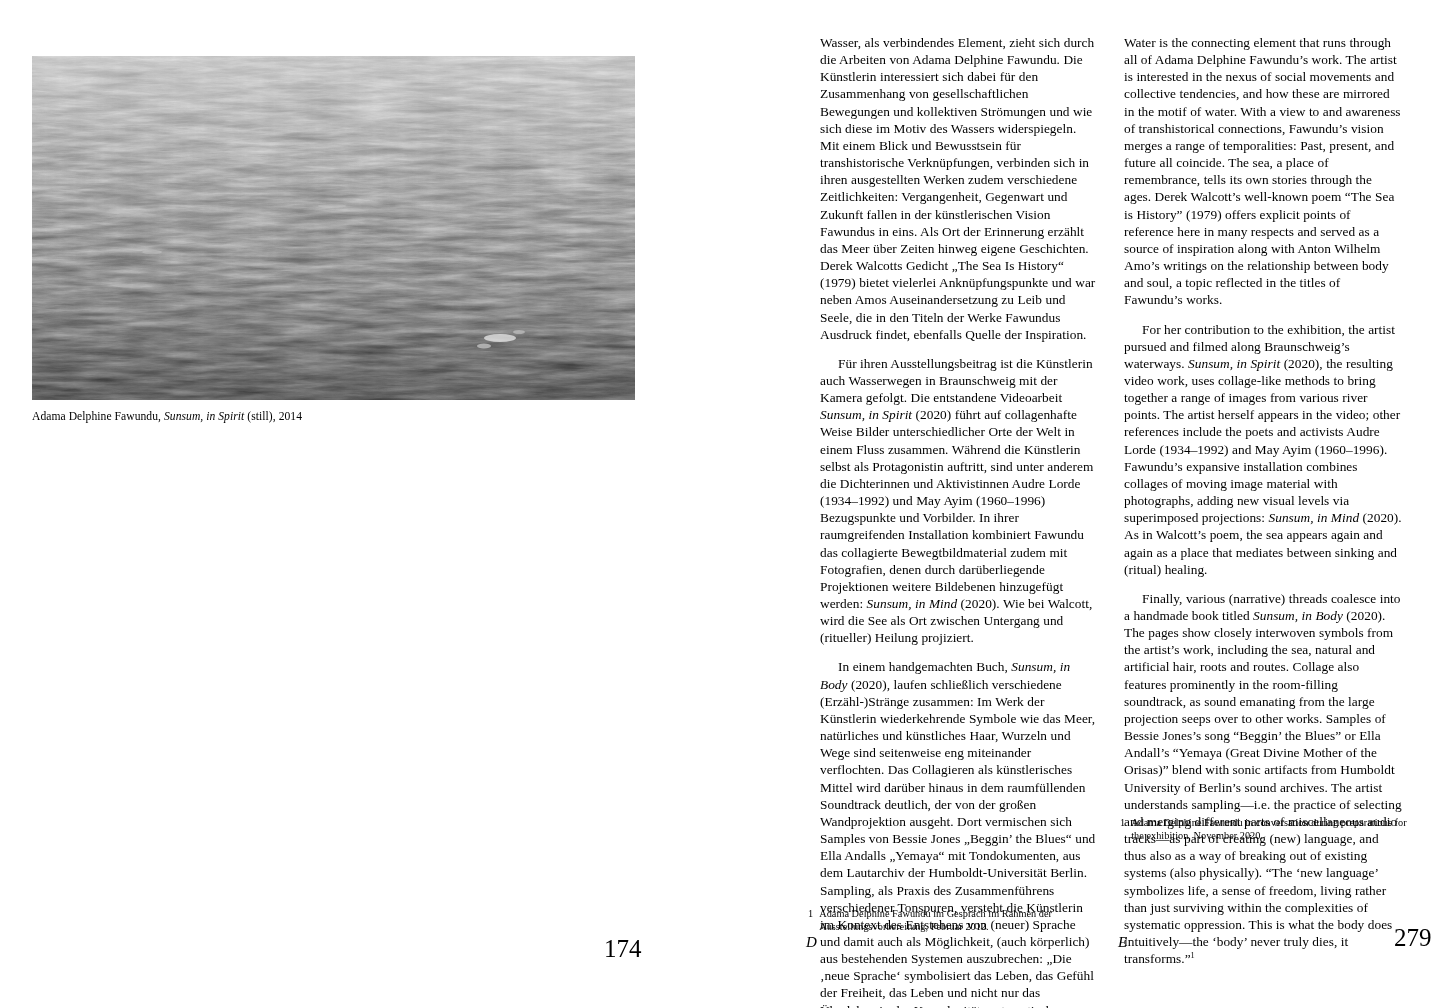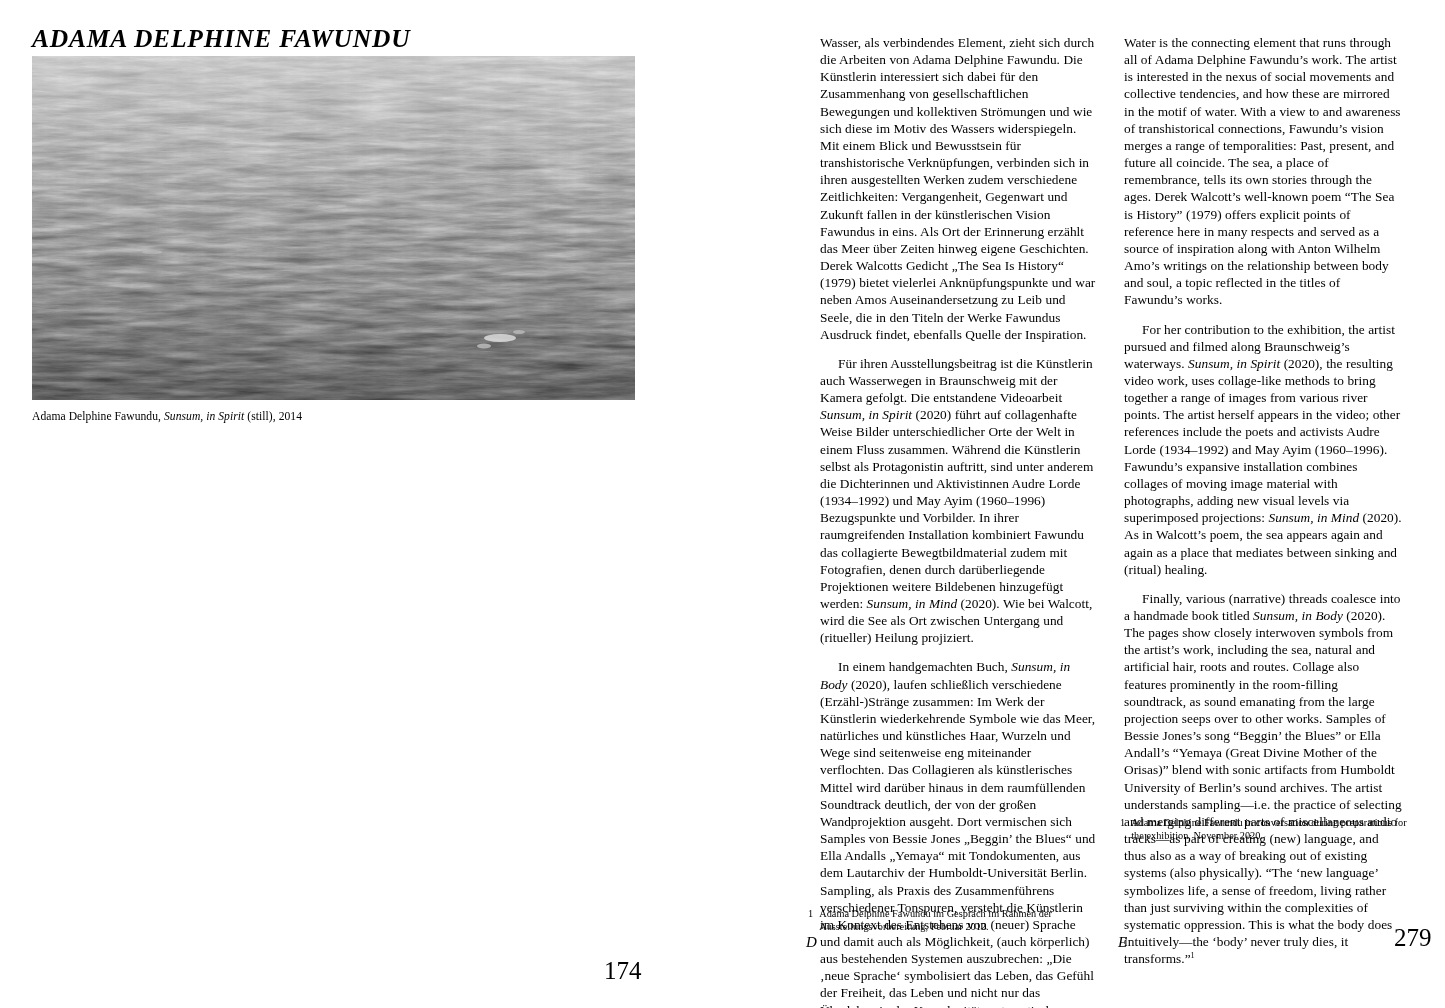--- a/index.html
+++ b/index.html
@@ -114,40 +114,39 @@
   }
 
   
   .folio {
     position: absolute;
     bottom: 0;
     font-size: 25px;
     line-height: 1;
     font-family: "Liberation Serif", "DejaVu Serif", serif;
   }
-  .folio-left  { left: 604px;  top: 958px; font-family: Liberation Serif, serif; }
+  .folio-left  { left: 604px;  top: 936px; font-family: Liberation Serif, serif; }
   .folio-right { left: 1394px; top: 925px; }
 
   .lang-mark {
     position: absolute;
     font-size: 15px;
     font-style: italic;
     font-family: "Liberation Serif", "DejaVu Serif", serif;
   }
   .lang-de { left: 806px;  top: 934px; }
   .lang-en { left: 1118px; top: 934px; }
 </style>
 </head>
 <body>
 
 <div id="page">
 
   <div class="left-page">
 
-    <div class="artist-title">ADAMA DELPHINE FAWUNDU</div>
 
     <div class="figure">
       <svg viewBox="0 0 603 344" preserveAspectRatio="none" aria-hidden="true">
         <defs>
           <filter id="waves" x="0" y="0" width="100%" height="100%">
             <feTurbulence type="fractalNoise" baseFrequency="0.016 0.14" numOctaves="5" seed="7" result="t1"></feTurbulence>
             <feColorMatrix in="t1" type="matrix" values="0 0 0 0 0.47
                       0 0 0 0 0.47
                       0 0 0 0 0.47
                       0.95 0.55 0.35 0 -0.28" result="g1"></feColorMatrix>

